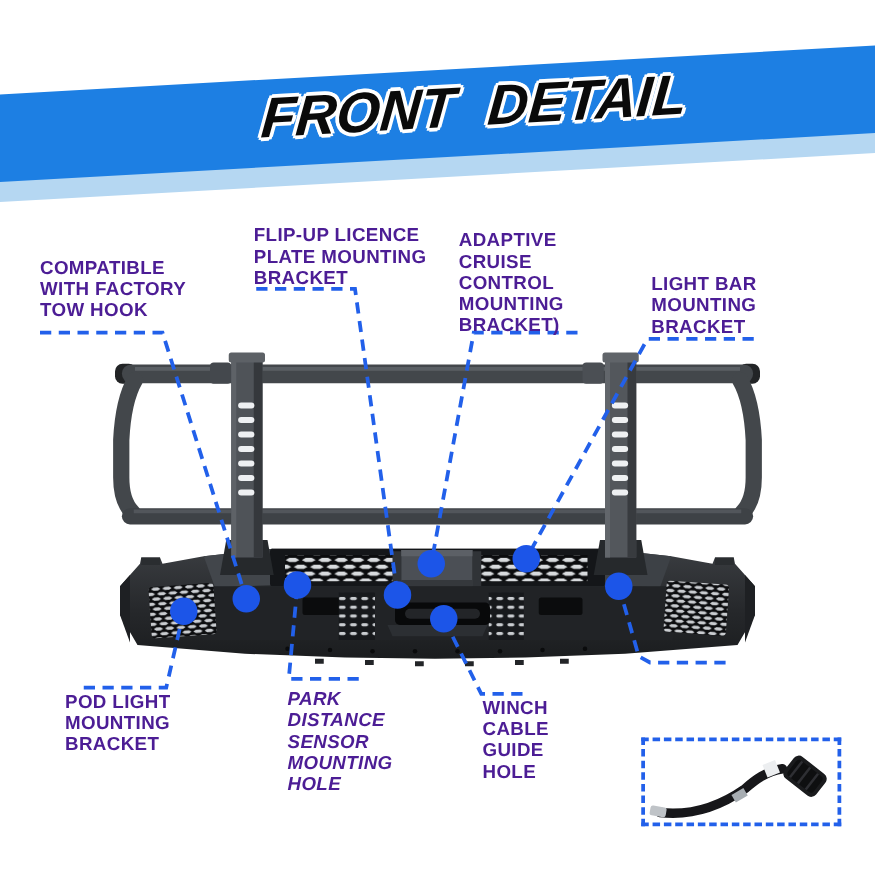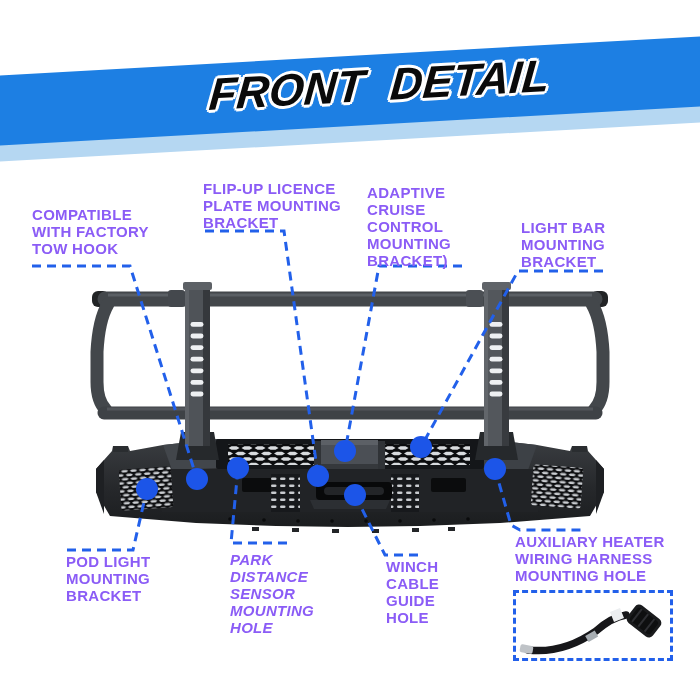--- a/index.html
+++ b/index.html
@@ -13,26 +13,26 @@
   .banner-text{display:block;padding:8px 0 0 224px;
           font-style:italic;font-weight:700;font-size:45px;line-height:1;
           color:#0a0a0a;word-spacing:14px;letter-spacing:0px;
           transform:skewX(-8deg);white-space:nowrap;
           text-shadow:-3px 0 0 #fff,3px 0 0 #fff,0 -3px 0 #fff,0 3px 0 #fff,
                       -2px -2px 0 #fff,2px -2px 0 #fff,-2px 2px 0 #fff,2px 2px 0 #fff;}
   
   .scene{position:absolute;left:0;top:0;z-index:3;}
   
   .callout{position:absolute;z-index:4;font-weight:700;font-size:15px;line-height:17px;
-           letter-spacing:.3px;color:#8b5cf6;white-space:pre-line;}
+           letter-spacing:.3px;color:#4c1d95;white-space:pre-line;}
   .c0{left:32px;top:206px;}
   .c1{left:203px;top:180px;}
   .c2{left:367px;top:184px;}
   .c3{left:521px;top:219px;}
-  .c4{left:66px;top:553px;}
+  .c4{left:52px;top:553px;}
   .c5{left:230px;top:551px;font-style:italic;}
   .c6{left:386px;top:558px;}
   .c7{left:515px;top:533px;}
   
   .inset{position:absolute;left:513px;top:590px;width:154px;height:65px;
          border:3px dashed #2260ea;background:#fff;z-index:5;}
 </style>
 </head>
 <body>
 
@@ -215,23 +215,20 @@
 BRACKET</div>
   <div class="callout c5">PARK
 DISTANCE
 SENSOR
 MOUNTING
 HOLE</div>
   <div class="callout c6">WINCH
 CABLE
 GUIDE
 HOLE</div>
-  <div class="callout c7">AUXILIARY HEATER
-WIRING HARNESS
-MOUNTING HOLE</div>
 
   <div class="inset">
     <svg width="154" height="65" viewBox="0 0 154 65">
       <path d="M12,57 C38,60 60,52 80,38 C88,31 97,24 110,22" stroke="#17171a" stroke-width="7.5" stroke-linecap="round" fill="none"></path>
       <rect x="4" y="52" width="13" height="8" rx="2" fill="#bfc3c7" transform="rotate(10 10 56)"></rect>
       <rect x="70" y="40" width="11" height="7" fill="#a7adb2" transform="rotate(-30 75 43)"></rect>
       <path d="M94,19 L104,15 L108,25 L98,29 Z" fill="#eceef0"></path>
       <g transform="rotate(38 128 28)">
         <rect x="112" y="17" width="32" height="22" rx="5" fill="#1a1b1d"></rect>
         <rect x="115" y="20" width="26" height="16" rx="3" fill="#0e0f10"></rect>

